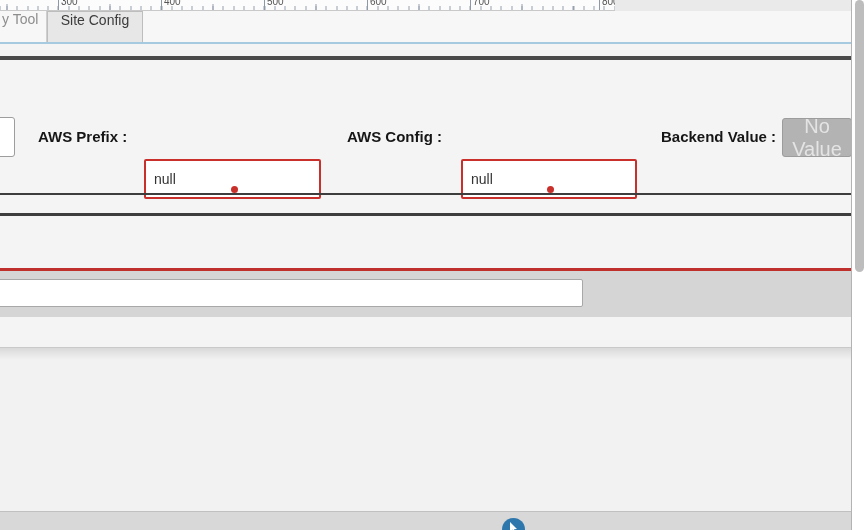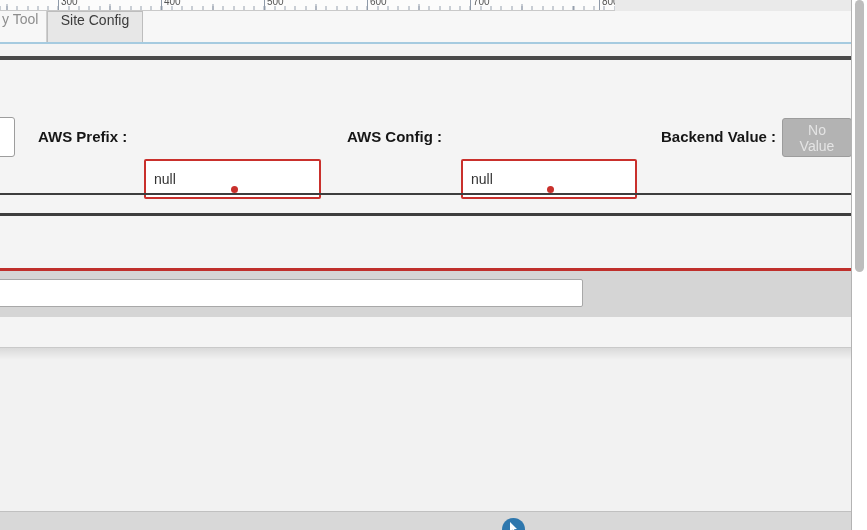--- a/index.html
+++ b/index.html
@@ -37,21 +37,21 @@
   .lbl-prefix{left:38px}.lbl-region{left:347px}.lbl-backend{left:661px}
   .red-input-wrap{position:absolute;top:115px;height:40px;box-sizing:border-box;
                   background:#fff;border:2px solid #c9302c;border-radius:2px;margin-top:44px;}
   .wrap-prefix{left:144px;width:177px}.wrap-region{left:461px;width:176px}
   .red-input-wrap input{position:absolute;left:8px;top:0;width:120px;height:100%;border:none;outline:none;
                   background:transparent;font-size:14px;color:#333;font-family:inherit;padding:0;}
   .invalid-dot{position:absolute;bottom:4px;width:7px;height:7px;border-radius:50%;background:#c9302c;}
   .dot-prefix{left:85px}.dot-region{left:84px}
   .novalue-btn{position:absolute;left:782px;top:118px;width:70px;height:39px;box-sizing:border-box;
                background:#b3b3b3;border:1px solid #9c9c9c;border-radius:3px;color:#e4e4e4;
-               font-size:14px;display:flex;align-items:center;justify-content:center;
+               font-size:20px;display:flex;align-items:center;justify-content:center;
                font-family:inherit;cursor:default;}
 
   
   .hline1{position:absolute;left:0;top:193px;width:851px;height:2px;background:#3d3d3d;}
   .hline2{position:absolute;left:0;top:213px;width:851px;height:3px;background:#3d3d3d;}
   .red-line{position:absolute;left:0;top:268px;width:851px;height:3px;background:#bf2f2b;}
 
   
   .gray-band{position:absolute;left:0;top:271px;width:851px;height:46px;background:#d5d5d5;}
   .big-input{position:absolute;left:-8px;top:8px;width:591px;height:28px;box-sizing:border-box;

